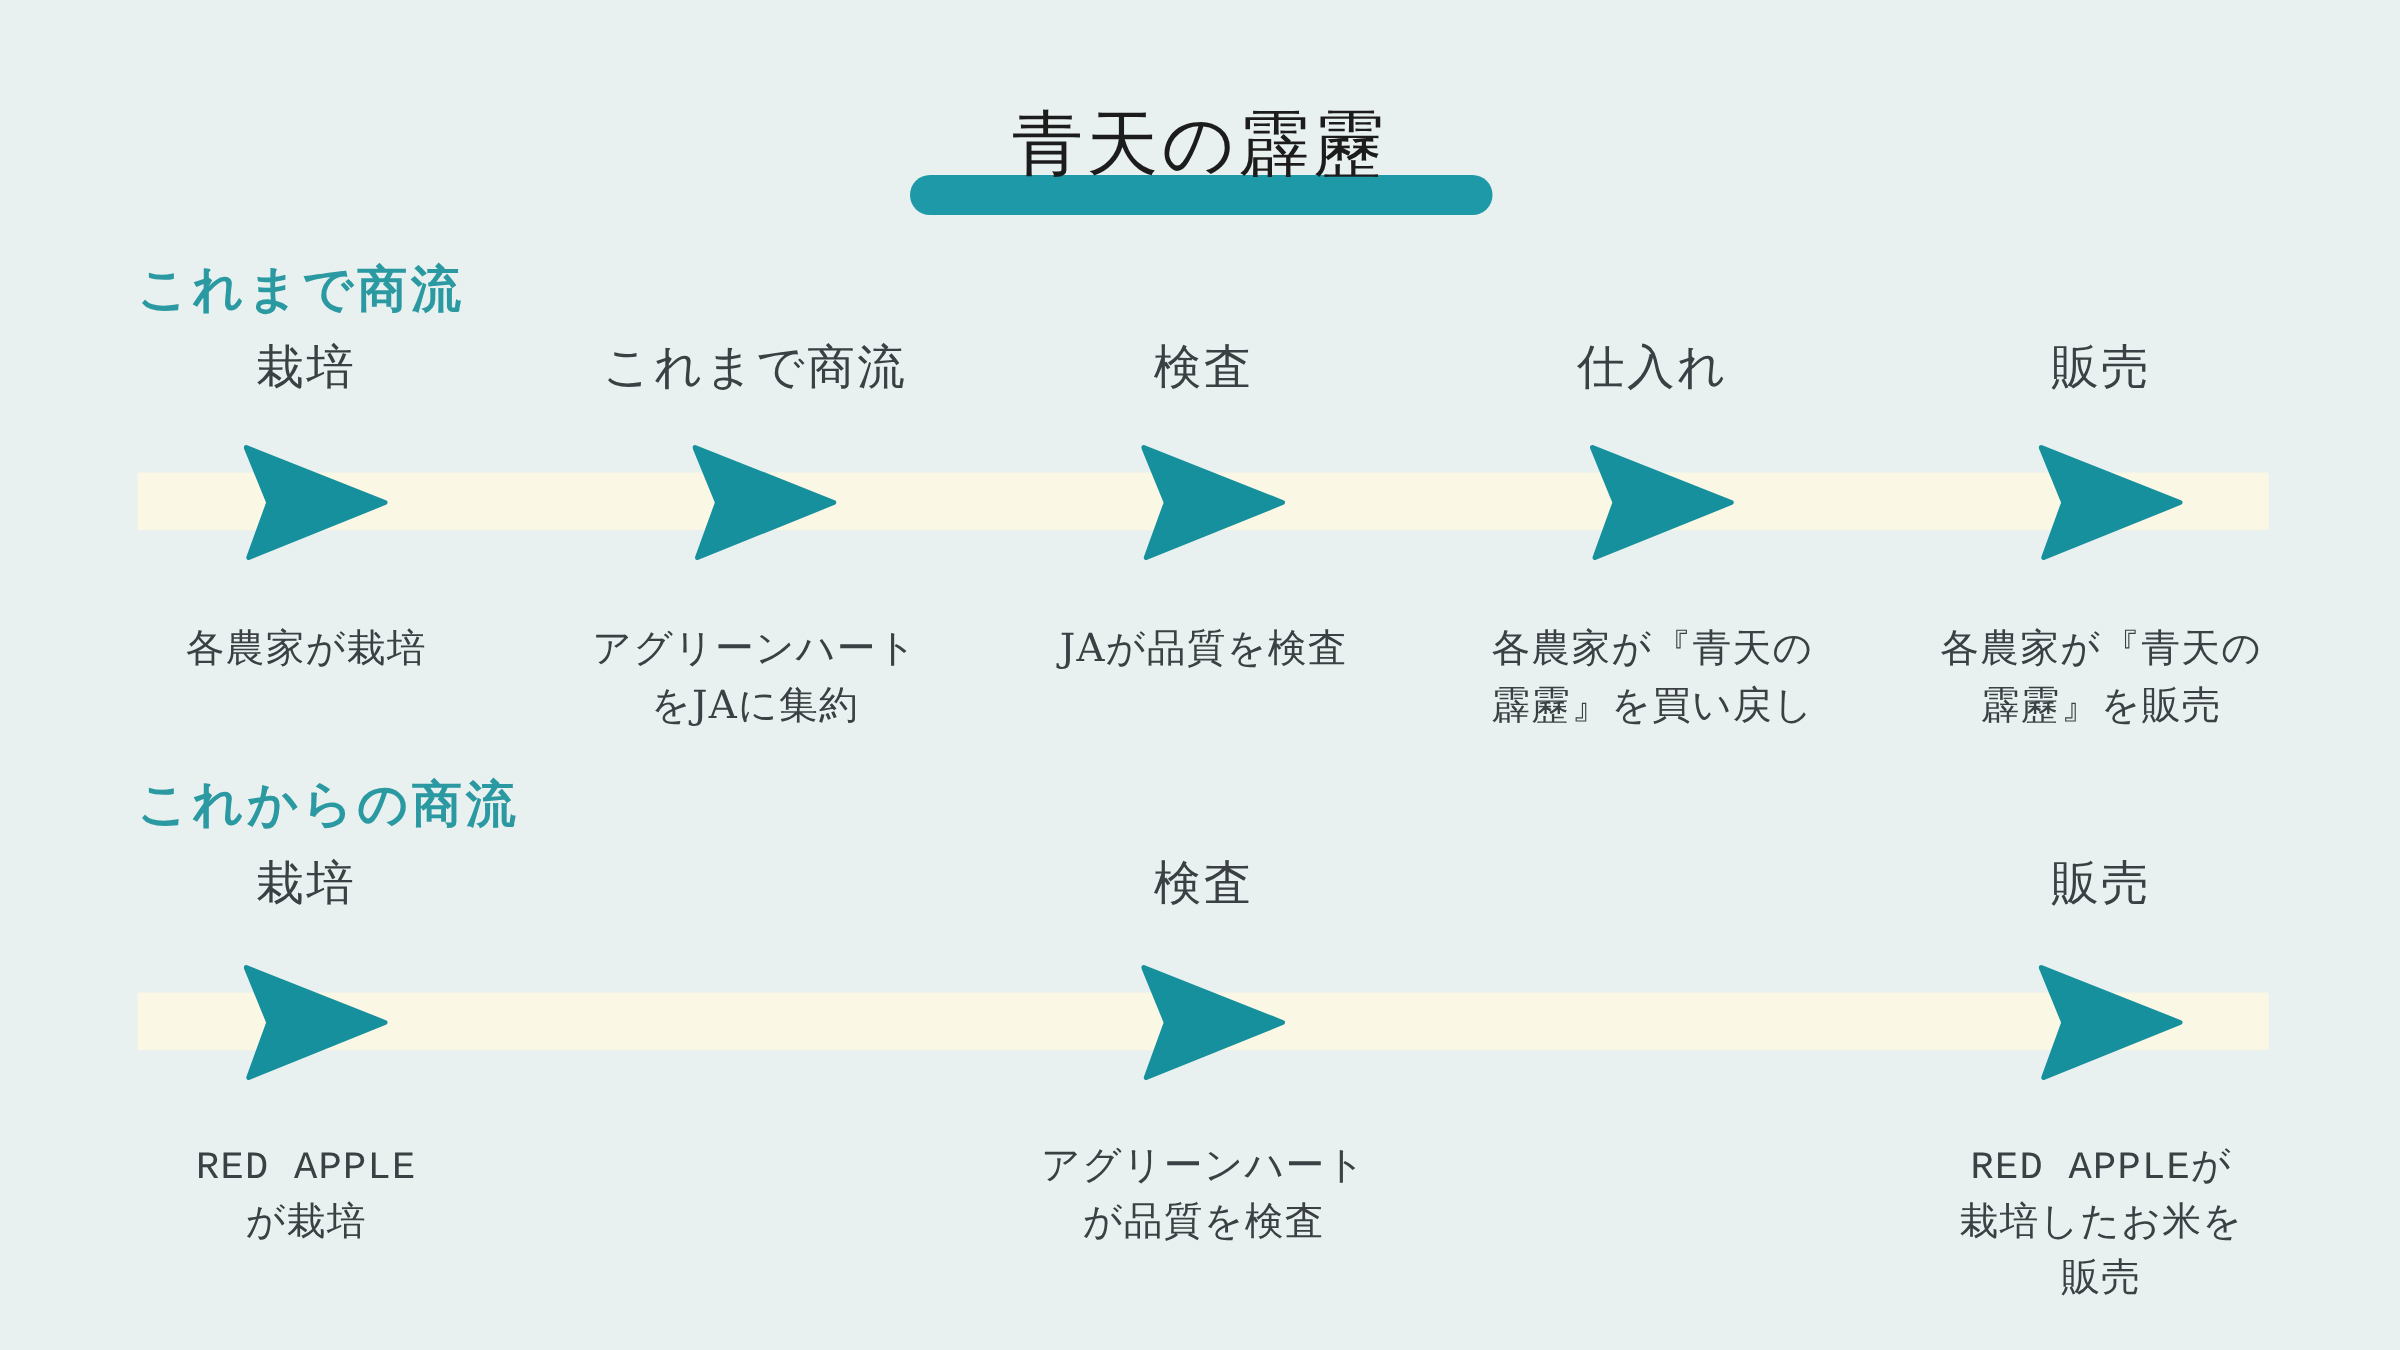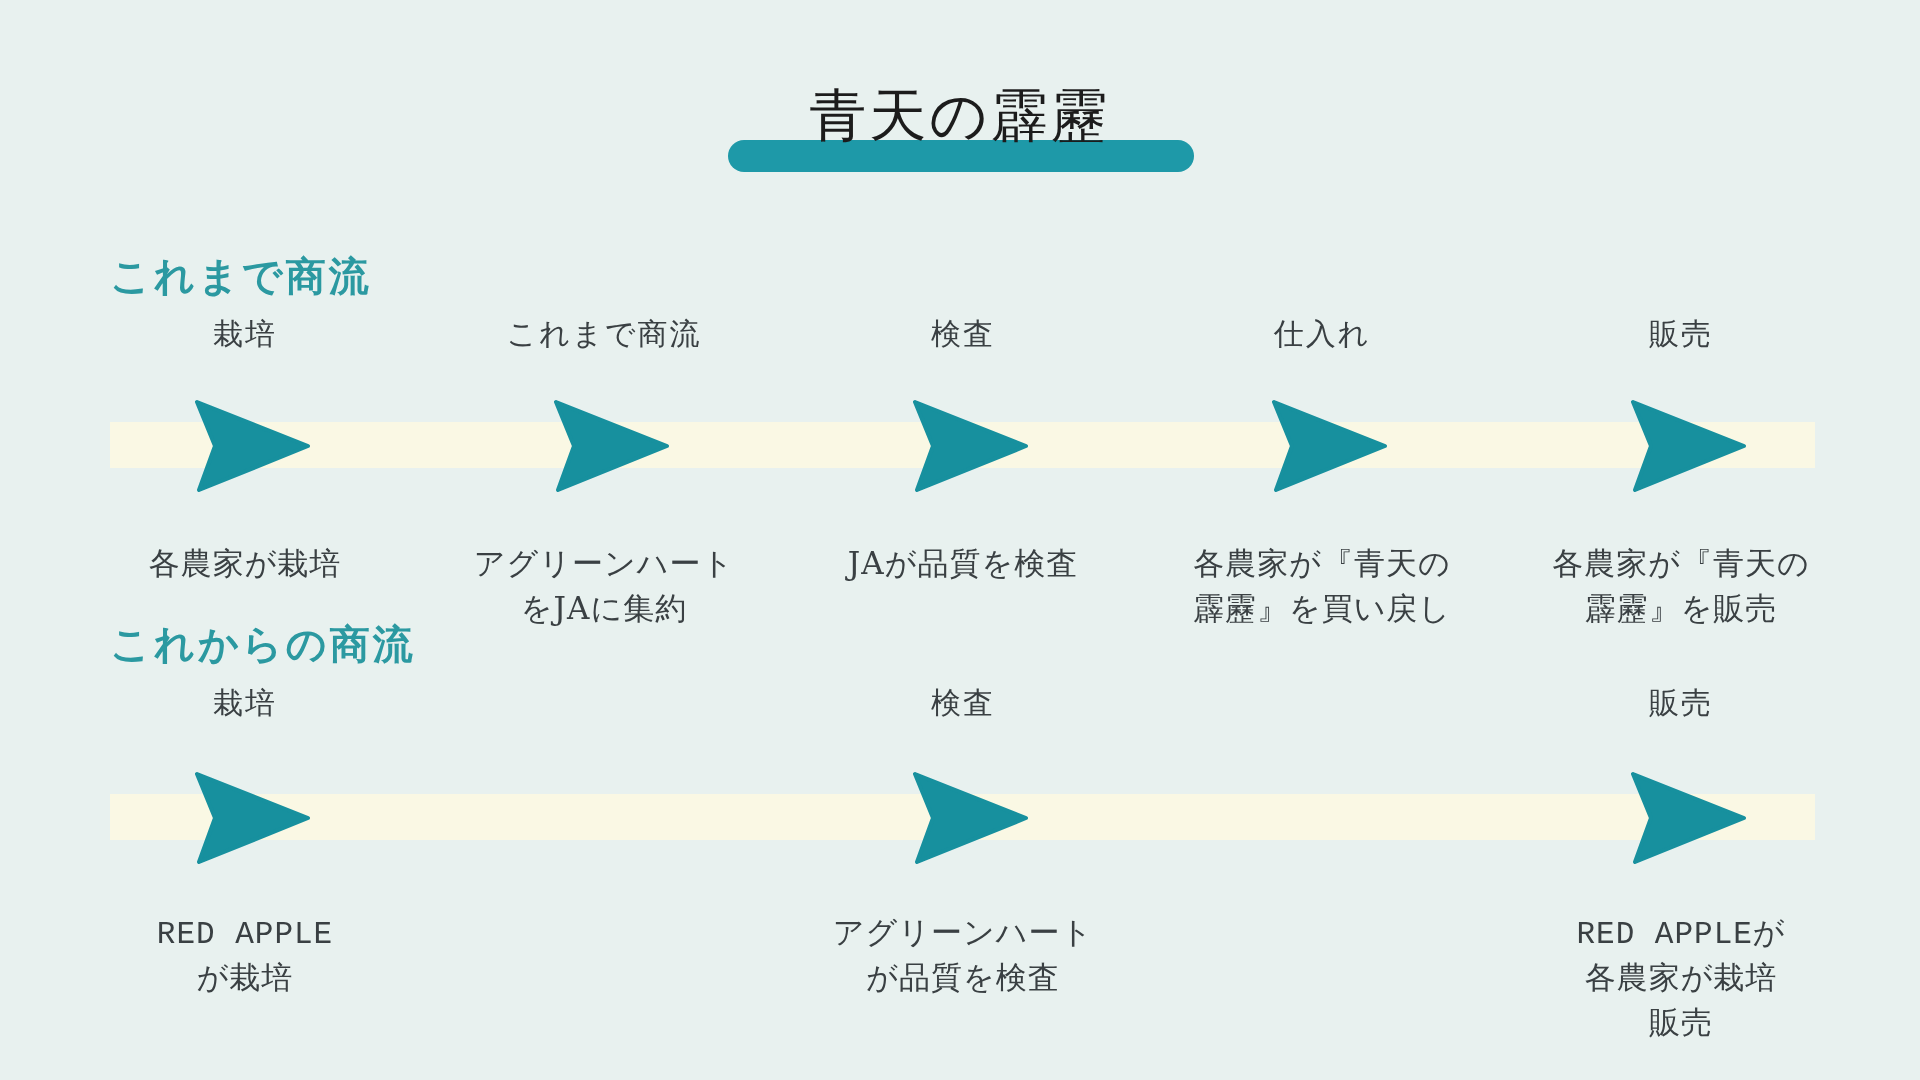--- a/index.html
+++ b/index.html
@@ -43,21 +43,21 @@
     background: var(--accent-pill, #1e99a8);
   }
 
   
   .flow {
     position: absolute;
     left: 0;
     width: 1920px;
     height: 420px;
   }
-  .flow-1 { top: 212px; margin-top: 44px; }
+  .flow-1 { top: 212px; }
   .flow-2 { top: 628px; font-family: Liberation Mono, monospace; }
 
   .section-heading {
     position: absolute;
     left: 110px;
     top: 0;
     font-size: 40px;
     font-weight: 700;
     letter-spacing: 3px;
     color: var(--heading-color, #2b99a1);
@@ -85,21 +85,21 @@
   .col-0 { left: 245px; }
   .col-1 { left: 604px; }
   .col-2 { left: 963px; }
   .col-3 { left: 1322px; }
   .col-4 { left: 1681px; }
 
   .step-label {
     position: absolute;
     top: 61px;
     width: 100%;
-    font-size: 30px;
+    font-size: 38px;
     letter-spacing: 2px;
     color: var(--body-text, #3a4043);
     line-height: 1.1;
   }
   .arrow {
     position: absolute;
     top: 144px;
     left: calc(50% - 50px);
     width: 116px;
     height: 92px;
@@ -201,18 +201,18 @@
       <div class="step-desc">アグリーンハート
 が品質を検査</div>
     </div>
 
     <div class="step col-4">
       <div class="step-label">販売</div>
       <svg class="arrow" viewBox="0 0 116 92" aria-hidden="true">
           <polygon points="2,2 113,46 4,90 20,46"></polygon>
         </svg>
       <div class="step-desc">RED APPLEが
-各農家が栽培
+栽培したお米を
 販売</div>
     </div>
   </section>
 
 </div>
 
 </body></html>

